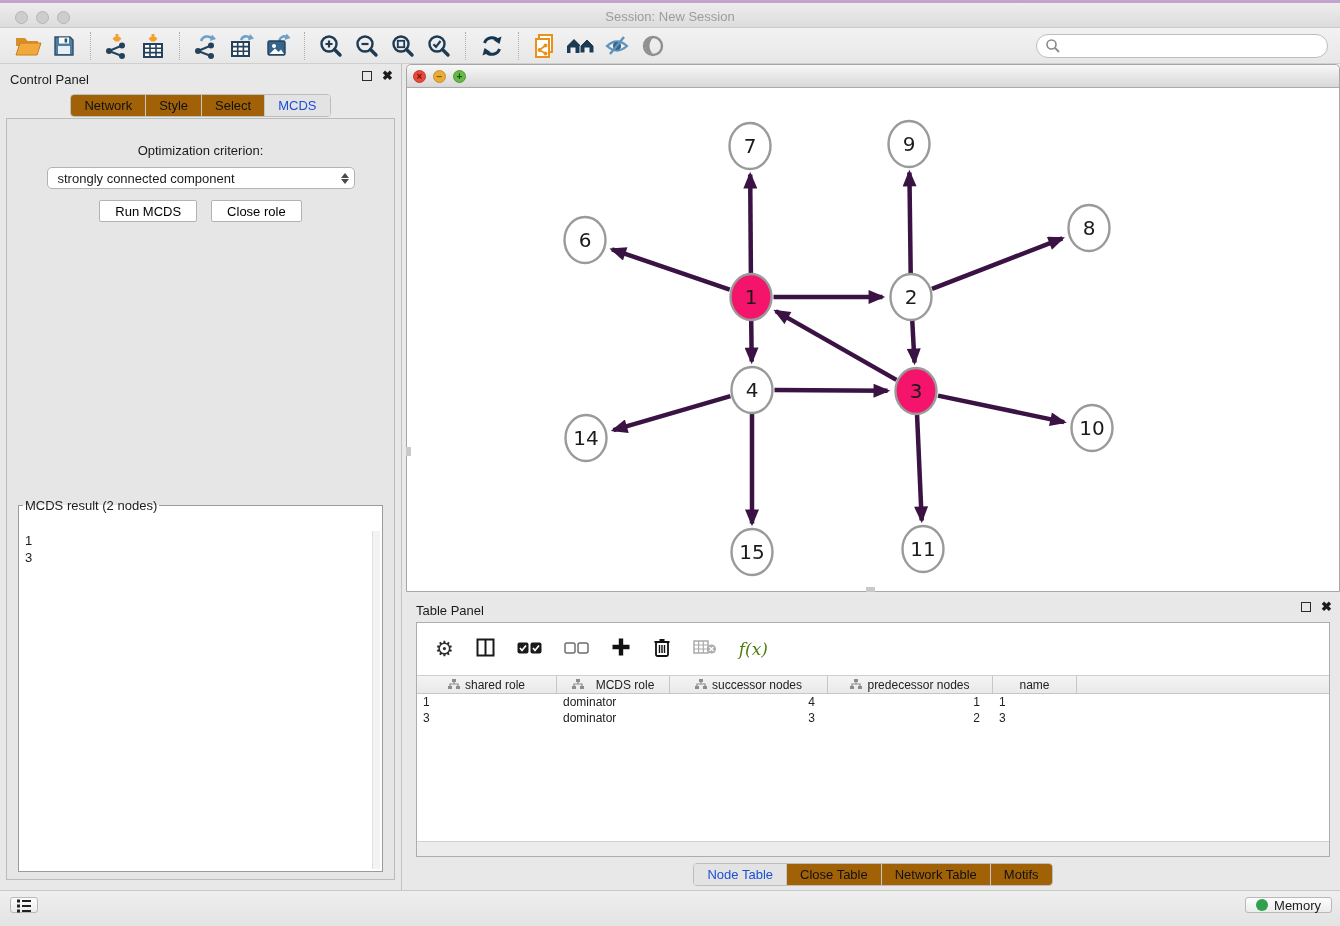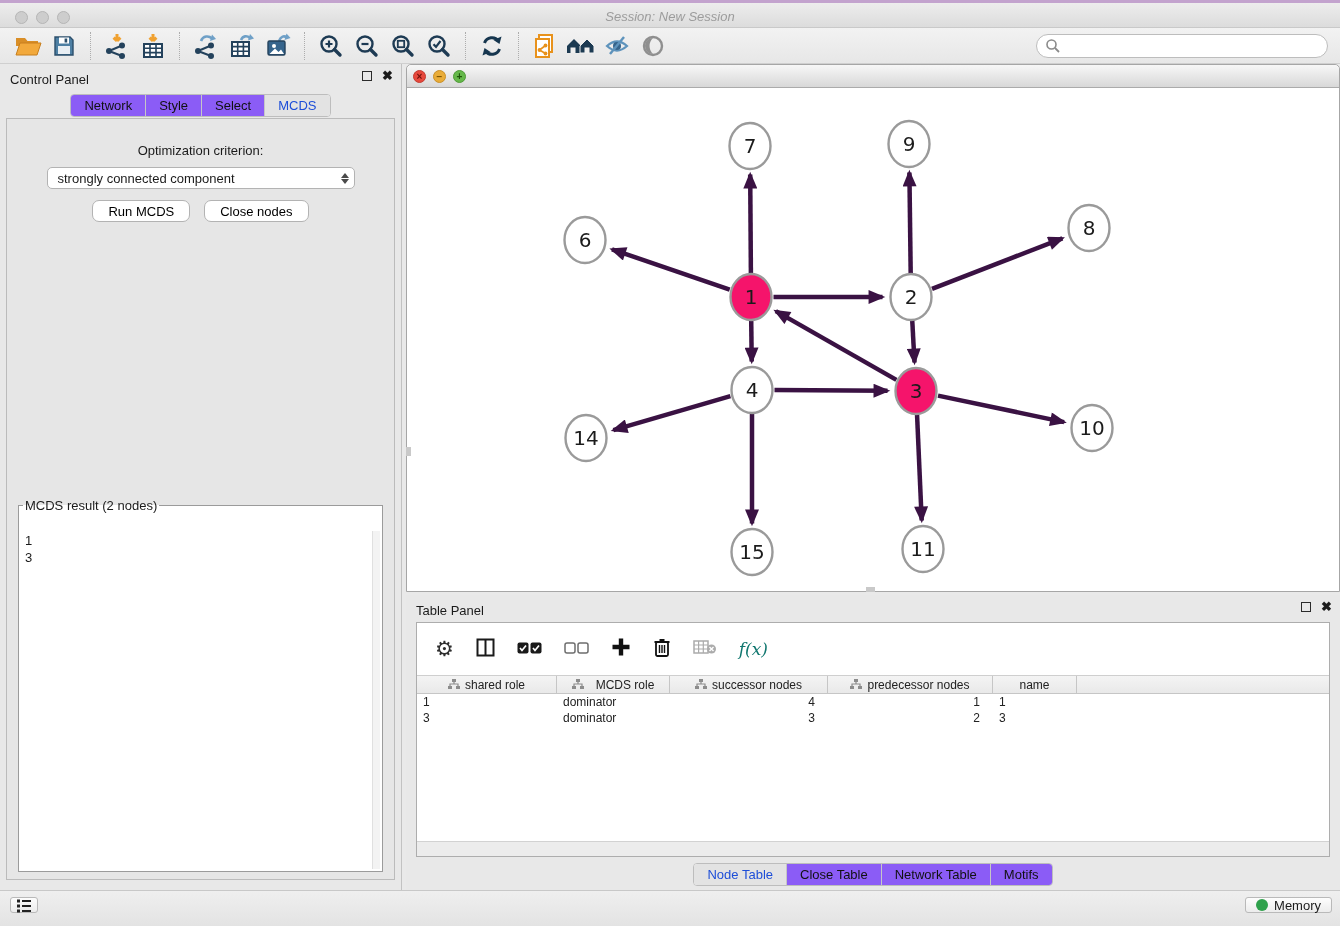--- a/index.html
+++ b/index.html
@@ -6,21 +6,21 @@
   html,body { margin:0; padding:0; }
   body {
     width:1340px; height:926px; overflow:hidden; position:relative;
     background:#E9E9E9; font-family:"Liberation Sans", sans-serif; color:#1b1b1b;
     -webkit-font-smoothing:antialiased;
   }
   
   .titlebar {
     position:absolute; top:0; left:0; right:0; height:28px;
     background:linear-gradient(#EDEDED,#DCDCDC);
-    border-top:3px solid #C3A3CE; border-bottom:1px solid #C9C9C9;font-style:italic;
+    border-top:3px solid #C3A3CE; border-bottom:1px solid #C9C9C9;
   }
   .titlebar .dot { position:absolute; top:8px; width:13px; height:13px; border-radius:50%;
     background:#CDCDCD; border:1px solid #B5B5B5; }
   .titlebar .t-title { position:absolute; left:0; right:0; top:6px; text-align:center;
     font-size:13px; color:#9C9C9C; }
   
   .toolbar {
     position:absolute; top:28px; left:0; right:0; height:36px;
     background:linear-gradient(#F2F2F2,#E7E7E7); border-bottom:1px solid #CFCFCF;
     display:flex; align-items:center; padding-left:10px;
@@ -35,39 +35,39 @@
   
   .control-panel { position:absolute; left:0; top:64px; width:402px; bottom:36px;
     background:#E8E8E8; border-right:1px solid #C2C2C2; }
   .panel-head { position:relative; height:30px;padding-left:28px; }
   .panel-head .ph-title { position:absolute; left:10px; top:8px; font-size:13px; }
   .winbtns { position:absolute; right:8px; top:7px; display:flex; gap:10px; align-items:center; }
   .float-ic { width:10px; height:10px; border:1.6px solid #2b2b2b; display:inline-block; }
   .close-ic { font-size:13px; font-weight:bold; color:#1b1b1b; line-height:10px; }
   .tabs { display:inline-flex; border:1px solid #BDBDBD; border-radius:4px; overflow:hidden;
     background:#fff; }
-  .tab { padding:3px 13px; font-size:13px; background:#8b5cf6; color:#111;
+  .tab { padding:3px 13px; font-size:13px; background:#a16207; color:#111;
     border-right:1px solid #C6C6C6; cursor:default; white-space:nowrap; }
   .tab:last-child { border-right:none; }
   .tab.active { background:#E3E3E3; color:#1d4ed8; }
   .cp-tabs-row { text-align:center; }
   .cp-body { position:absolute; left:6px; right:6px; top:54px; bottom:10px;
     border:1px solid #BBBBBB; background:#E6E6E6; }
   .opt-label { text-align:center; margin-top:24px; font-size:13px; }
   .mac-select { width:308px; height:22px; margin:9px auto 11px auto; background:#fff;
     border:1px solid #B3B3B3; border-radius:5px; display:flex; align-items:center;
     padding:0 5px 0 10px; font-size:13px; }
   .mac-select .sel-txt { flex:1; }
   .stepper { display:flex; flex-direction:column; align-items:center; gap:1px; }
   .stepper i { width:0; height:0; border-left:4px solid transparent; border-right:4px solid transparent; }
   .stepper .up { border-bottom:5px solid #4a4a4a; }
   .stepper .down { border-top:5px solid #4a4a4a; }
   .btn-row { display:flex; justify-content:center; gap:14px; }
   .mac-btn { height:22px; padding:0 15px; background:#fff; border:1px solid #B3B3B3;
-    border-radius:7px; font-size:13px; font-family:"Liberation Sans",sans-serif; }
+    border-radius:2px; font-size:13px; font-family:"Liberation Sans",sans-serif; }
   .result-fieldset { position:absolute; left:8px; right:8px; top:376px; bottom:4px;
     border:1px solid #9B9B9B; margin:3px; padding:2px; background:#fff; }
   .result-fieldset legend { font-size:13px; padding:0 2px; margin-left:2px; background:transparent; }
   .result-box { position:absolute; left:2px; right:2px; top:18px; bottom:2px; background:#fff;
     font-size:13px; line-height:17px; padding:1px 4px; white-space:pre; overflow:hidden; }
   .result-scroll { position:absolute; right:2px; top:18px; bottom:2px; width:8px;
     background:#F3F3F3; border-left:1px solid #E0E0E0; }
   
   .net-window { position:absolute; left:406px; top:64px; width:934px; height:528px;
     border:1px solid #A6A6A6; border-radius:5px 5px 0 0; background:#fff; }
@@ -100,21 +100,21 @@
   .tp-tabs-row { position:absolute; left:0; right:0; bottom:4px; text-align:center; }
   
   .statusbar { position:absolute; left:0; bottom:0; right:0; height:36px;
     background:linear-gradient(#EFEFEF,#E3E3E3); border-top:1px solid #C8C8C8; }
   .sb-btn { position:absolute; top:6px; height:16px; background:linear-gradient(#FDFDFD,#ECECEC);
     border:1px solid #B9B9B9; border-radius:3px; display:flex; align-items:center;
     justify-content:center; font-size:13px; gap:6px; }
   .sb-left { left:10px; width:28px; }
   .sb-right { right:8px; padding:0 10px; }
   .memdot { width:12px; height:12px; border-radius:50%; background:#2FA14C; display:inline-block; }
-  .fx-txt { font-family:"DejaVu Serif", serif; font-style:italic; font-size:17px; color:#0f766e; }
+  .fx-txt { font-family:"DejaVu Serif", serif; font-style:italic; font-size:17px; color:#4d7c0f; }
   .gear-txt { font-family:"DejaVu Sans", sans-serif; font-size:21px; color:#2e2e2e; line-height:20px; }
 </style>
 </head>
 <body>
 
 <div class="titlebar">
   <span class="dot" style="left:15px"></span>
   <span class="dot" style="left:36px"></span>
   <span class="dot" style="left:57px"></span>
   <div class="t-title">Session: New Session</div>
@@ -279,21 +279,21 @@
     <div class="opt-label">Optimization criterion:</div>
     <div class="mac-select">
       <span class="sel-txt">strongly connected component</span>
       <span class="stepper">
           <i class="up"></i>
           <i class="down"></i>
         </span>
     </div>
     <div class="btn-row">
       <button class="mac-btn">Run MCDS</button>
-      <button class="mac-btn">Close nodes</button>
+      <button class="mac-btn">Close role</button>
     </div>
     <fieldset class="result-fieldset">
       <legend>MCDS result (2 nodes)</legend>
       <div class="result-box">1
 3</div>
       <div class="result-scroll"></div>
     </fieldset>
   </div>
 </div>
 

